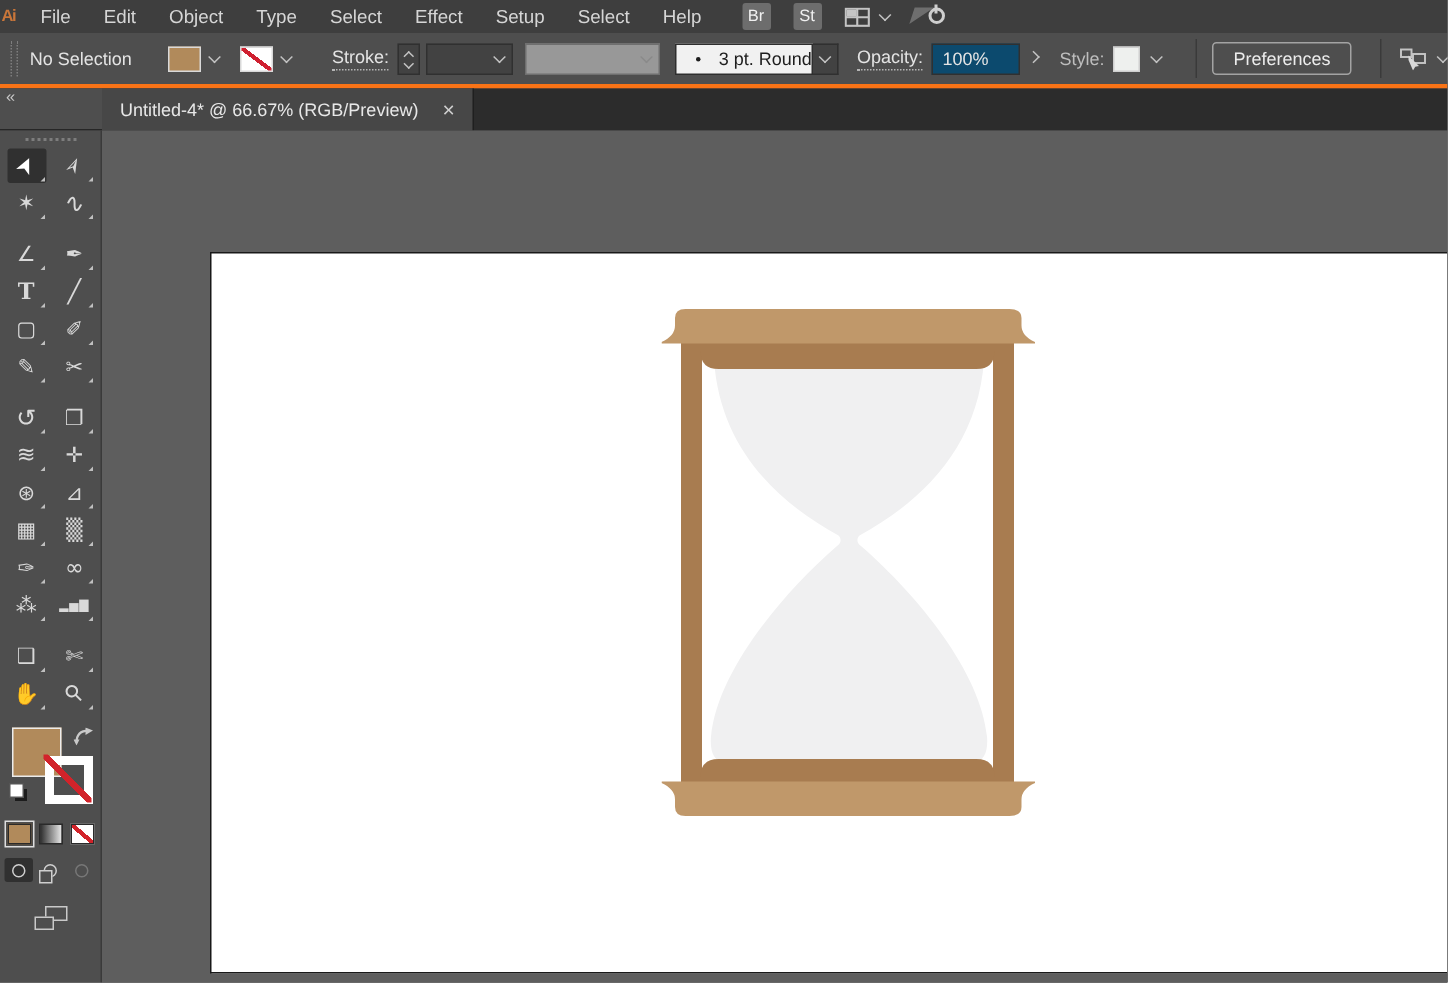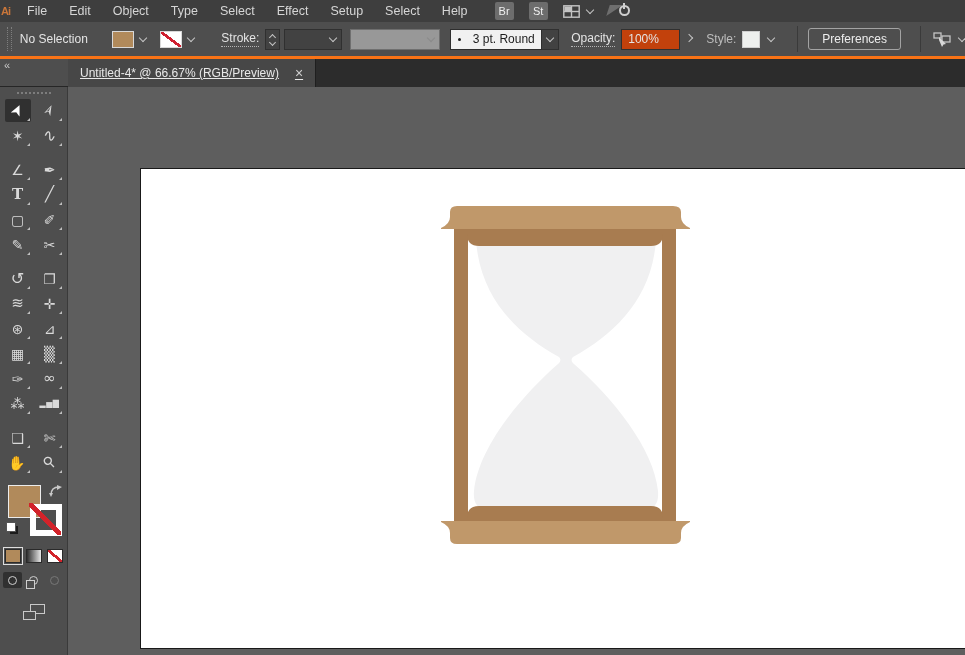--- a/index.html
+++ b/index.html
@@ -30,35 +30,35 @@
   .swatch-sm { width:24px; height:17px; border:1px solid #d9d9d9; background:#fff; position:relative; }
   .swatch-none::before { content:""; position:absolute; inset:0; background:linear-gradient(to top right, transparent 44%, #cf2030 44%, #cf2030 56%, transparent 56%); }
   .cb-chev-btn { width:14px; height:17px; display:flex; align-items:center; justify-content:center; margin:0 10px 0 2px; }
   .stepper { width:15px; height:21px; background:#424242; border:1px solid #303030; display:flex; flex-direction:column; align-items:center; justify-content:center; gap:3px; margin-right:4px; }
   .stepper .chev { width:5px; height:5px; }
   .chev-up { transform:rotate(-135deg); margin-top:2px; }
   .dd-dark { height:21px; background:#424242; border:1px solid #303030; display:flex; align-items:center; justify-content:flex-end; padding:0 5px; margin-right:8px; }
   .dd-dark .chev { margin-left:auto; }
   .dd-disabled { width:95px; height:21px; background:#989898; border:1px solid #6f6f6f; display:flex; align-items:center; justify-content:flex-end; padding:0 5px; margin-right:10px; }
   .brush-dd { display:flex; height:21px; margin-right:12px; }
-  .brush-face { width:92px; background:#f1f1f1; color:#1d1d1d; display:flex; align-items:center; justify-content:center; gap:12px; border:1px solid #2e2e2e; }
+  .brush-face { width:92px; background:#f1f1f1; color:#1d1d1d; display:flex; align-items:center; justify-content:flex-end; gap:12px; border:1px solid #2e2e2e; }
   .brush-dot { width:3px; height:3px; background:#1d1d1d; border-radius:50%; }
   .brush-chev { width:17px; background:#424242; border:1px solid #303030; border-left:none; display:flex; align-items:center; justify-content:center; }
-  .opacity-field { width:62px; height:21px; background:#c2410c; border:1px solid #303030; display:flex; align-items:center; padding:0 6px; margin-right:2px; }
+  .opacity-field { width:62px; height:21px; background:#0c4a6e; border:1px solid #303030; display:flex; align-items:center; padding:0 6px; margin-right:2px; }
   .arrow-btn { width:15px; height:21px; display:flex; align-items:center; justify-content:center; margin-right:10px; }
   .chev-right { transform:rotate(-45deg); }
   .style-swatch { width:19px; height:17px; background:#eef0ee; border:1px solid #cfcfcf; margin-right:2px; }
   .cb-sep { width:1px; height:26px; background:#3a3a3a; margin:0 10px; }
   .cb-btn { border:1px solid #a3a3a3; border-radius:3px; color:#ececec; font-size:12px; padding:3px 13px; margin-right:9px; background:transparent; white-space:nowrap; }
   .sel-similar { display:flex; align-items:center; gap:7px; margin-left:2px; }
 
   
   .tab-bar { height:28px; background:#2c2c2c; display:flex; flex:0 0 28px; }
   .tab-left-stub { width:68px; background:#4e4e4e; color:#c9c9c9; font-size:11px; padding:0 0 0 4px; line-height:12px; border-bottom:1px solid #262626; }
-  .doc-tab { height:28px; background:#474747; color:#e8e8e8; font-size:12px; display:flex; align-items:center; padding:0 12px; gap:16px; border-right:1px solid #1f1f1f;text-decoration:underline; }
+  .doc-tab { height:28px; background:#474747; color:#e8e8e8; font-size:12px; display:flex; align-items:center; padding:0 12px; gap:16px; border-right:1px solid #1f1f1f; }
   .tab-close { color:#cfcfcf; font-size:14px; line-height:1; }
 
   
   .main { flex:1; display:flex; min-height:0; }
 
   
   .toolbar { width:68px; background:#4e4e4e; border-right:1px solid #3a3a3a; padding-top:3px; display:flex; flex-direction:column; align-items:center; }
   .tool-grip { width:34px; border-top:2px dotted #7d7d7d; margin:2px 0 5px; }
   .tools-grid { display:grid; grid-template-columns:26px 26px; column-gap:6px; row-gap:2px; justify-content:center; }
   .tool { width:26px; height:23px; display:flex; align-items:center; justify-content:center; color:#d9d9d9; position:relative; }

